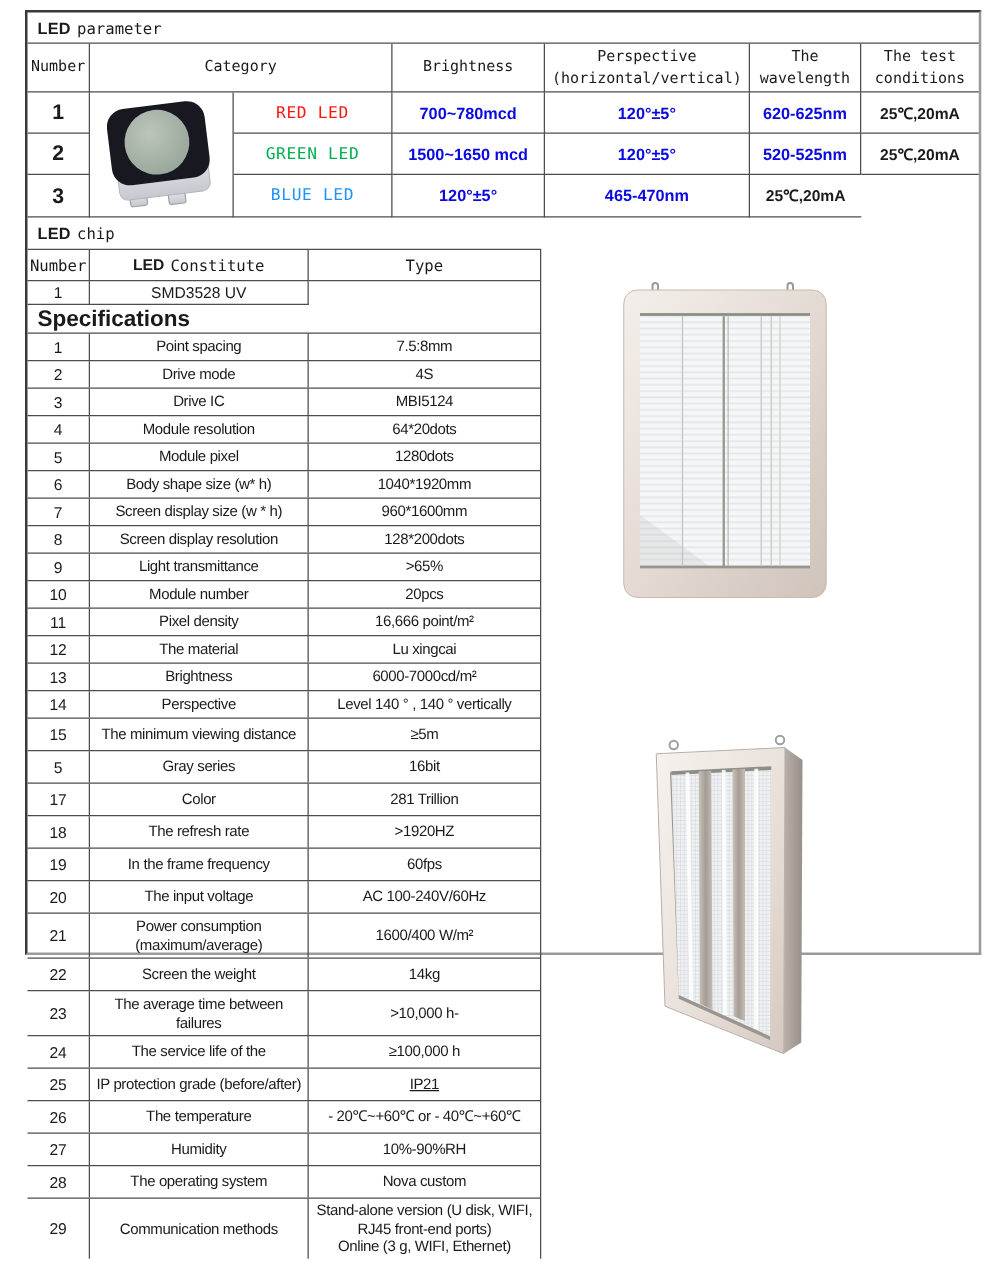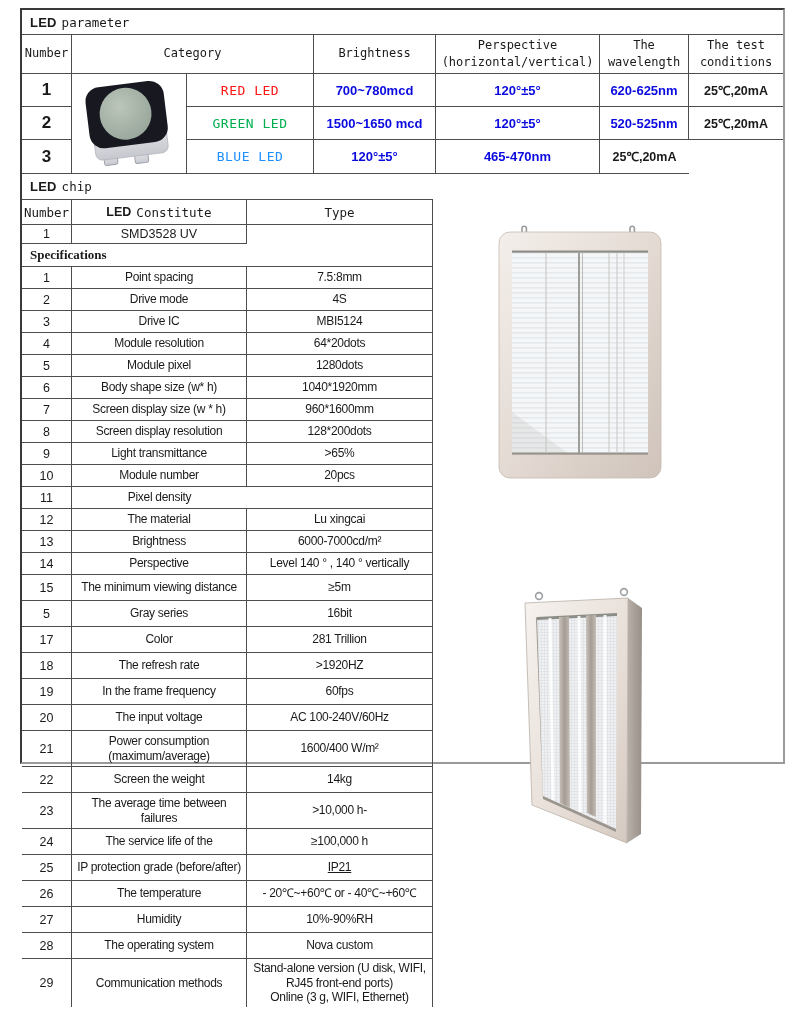--- a/index.html
+++ b/index.html
@@ -71,23 +71,22 @@
     display:flex;align-items:center;justify-content:center;
     text-align:center;
   }
   .cg > div:nth-child(3n){border-right:none;}
   .chip-head > div{height:25px;}
   .chip-head .mono-h{font-family:"DejaVu Sans Mono", monospace;font-size:12.5px;white-space:pre;}
   .chip-head .strong{font-weight:bold;font-family:"Liberation Sans",sans-serif;font-size:12.5px;margin-right:5px;}
   .chip-data > div{height:19px;font-size:12.5px;}
   .spec-bar{
     height:23px;display:flex;align-items:center;
-    padding-left:8px;font-weight:bold;font-size:13px;
+    padding-left:8px;font-weight:bold;font-size:18px;
     border-bottom:1px solid var(--line);
-    font-family:Liberation Serif, serif;
   }
   
   .trow{
     display:grid;grid-template-columns:50px 175px 185px;
     border-bottom:1px solid var(--line);
     height:22px;
   }
   .trow:nth-child(n+15){height:26px;}
   .trow:nth-child(21),.trow:nth-child(23){height:36px;}
   .trow:nth-child(29){height:48px;}
@@ -251,20 +250,21 @@
 
   <div class="trow">
     <div class="numc">10</div>
     <div class="labc">Module number</div>
     <div class="valc">20pcs</div>
   </div>
 
   <div class="trow">
     <div class="numc">11</div>
     <div class="labc">Pixel density</div>
+    <div class="valc">16,666 point/m²</div>
   </div>
 
   <div class="trow">
     <div class="numc">12</div>
     <div class="labc">The material</div>
     <div class="valc">Lu xingcai</div>
   </div>
 
   <div class="trow">
     <div class="numc">13</div>

